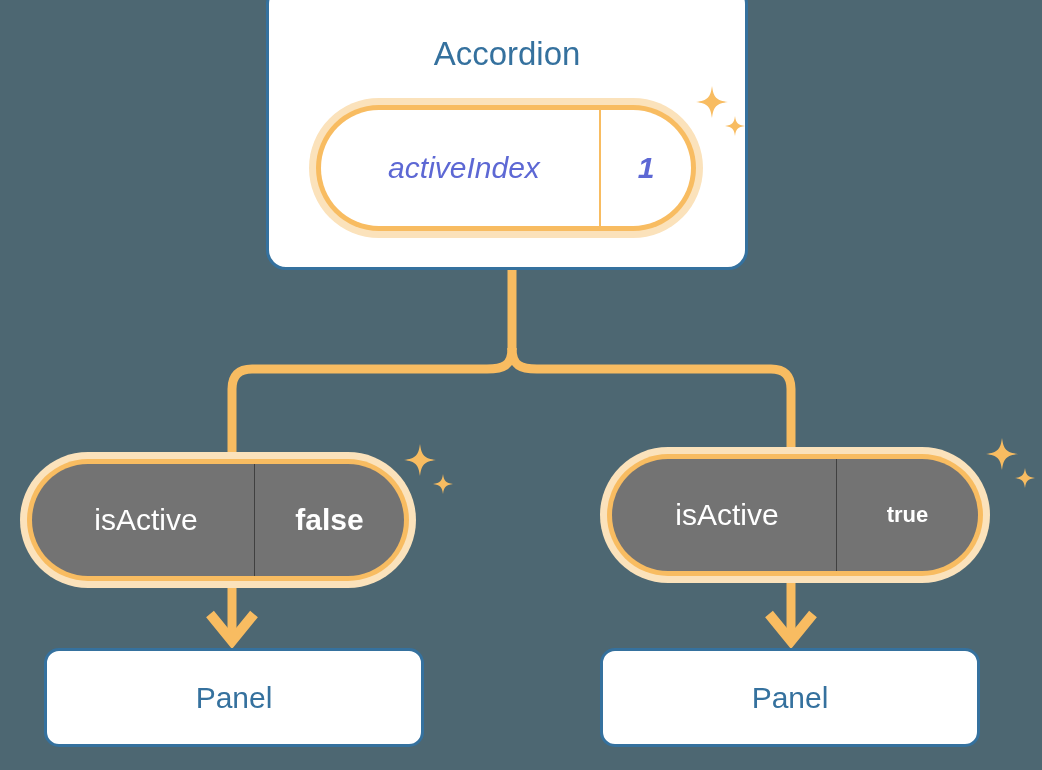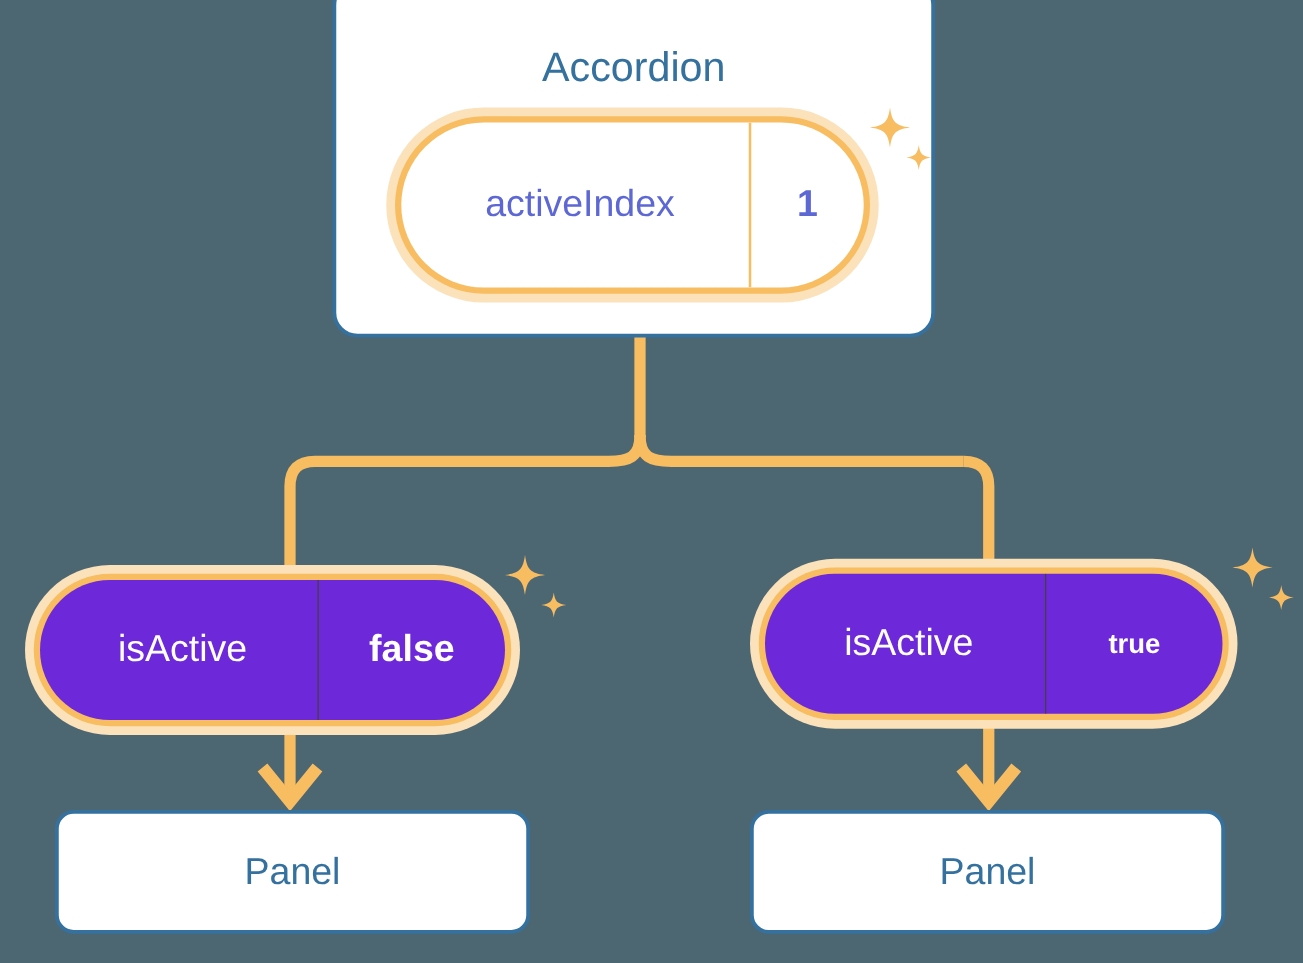--- a/index.html
+++ b/index.html
@@ -115,32 +115,33 @@
   .pill-key { flex: 1 1 auto; }
   .pill-val { flex: 0 0 auto; font-weight: bold; }
 
   
   .pill-light .pill-body { background: #ffffff; }
   .pill-light .pill-key,
   .pill-light .pill-val { color: #5d68d4; }
   .pill-light .pill-val { border-left: 2px solid #f8bc61; }
 
   
-  .pill-solid .pill-body { background: #6d28d9; }
+  .pill-solid .pill-body { background: #737373; }
   .pill-solid .pill-key,
   .pill-solid .pill-val { color: #ffffff; }
   .pill-solid .pill-val { border-left: 1px solid #404040; }
 
   
   #pill-activeindex {
     left: 309px;
-    top: 86px;
+    top: 98px;
     width: 394px;
-    height: 156px;
+    height: 140px;
     font-size: 30px;
+    font-style: italic;
   }
   #pill-activeindex .pill-key { padding: 0 22px 0 30px; }
   #pill-activeindex .pill-val { width: 92px; font-size: 30px; }
 
   #pill-isactive-left {
     left: 20px;
     top: 452px;
     width: 396px;
     height: 136px;
     font-size: 30px;

